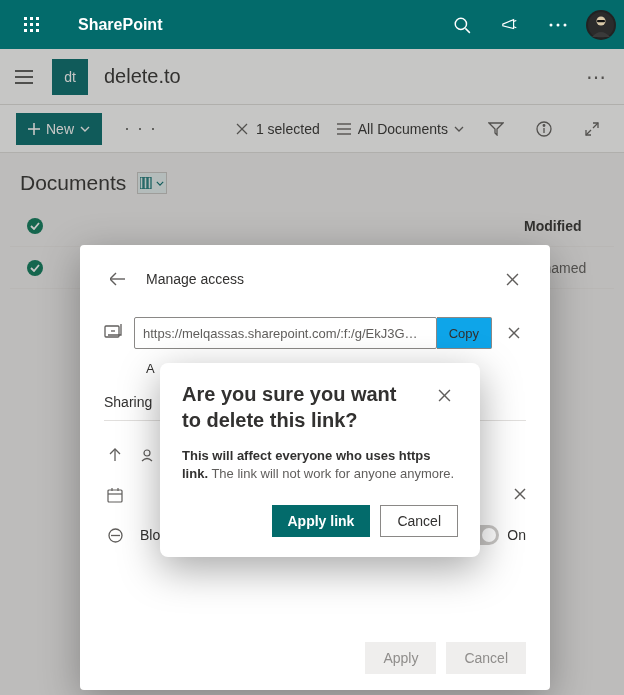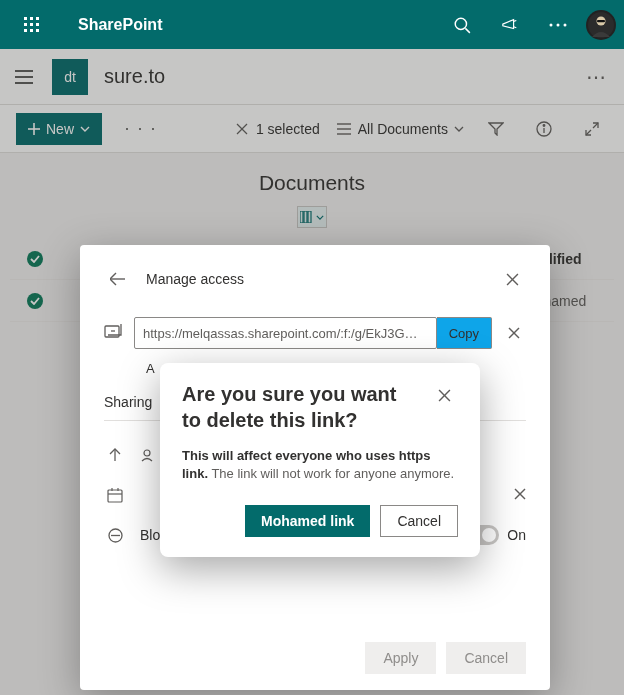--- a/index.html
+++ b/index.html
@@ -26,21 +26,21 @@
   
   .cmd-bar { height:48px; background:#fff; border-bottom:1px solid #e1dfdd; display:flex; align-items:center; padding:0 16px; gap:16px; }
   .new-btn { background:#036b6b; color:#fff; height:32px; padding:0 12px; display:flex; align-items:center; gap:6px; font-size:14px; cursor:pointer; }
   .cmd-more { color:#605e5c; font-size:18px; padding:0 6px; cursor:pointer; letter-spacing:1px; }
   .spacer { flex:1; }
   .cmd-item { display:flex; align-items:center; gap:6px; color:#323130; font-size:14px; cursor:pointer; }
   .cmd-icon { width:16px; height:16px; display:flex; align-items:center; justify-content:center; color:#605e5c; }
   .icon-btn { width:32px; height:32px; display:flex; align-items:center; justify-content:center; cursor:pointer; color:#605e5c; }
 
   
-  .page-title-row { padding: 18px 20px 10px; display:flex; align-items:center; gap:11px;flex-direction:column; }
+  .page-title-row { padding: 18px 20px 10px; display:flex; align-items:center; gap:11px; }
   .page-title { font-size:21px; color:#323130; }
   .view-toggle { width:30px; height:22px; border:1px solid #c8c6c4; background:#e6f2f2; display:flex; align-items:center; justify-content:center; font-size:11px; color:#036b6b; cursor:pointer; }
 
   
   .list-area { padding: 0 10px; }
   .list-header, .list-row { display:flex; align-items:center; height:42px; border-bottom:1px solid #edebe9; }
   .col-check { width:50px; display:flex; justify-content:center; }
   .col-name { flex:1; font-size:14px; color:#323130; }
   .col-mod { width:90px; font-size:14px; color:#605e5c; text-align:left; }
   .check-dot { width:16px; height:16px; border-radius:50%; background:#0a7a5a; display:flex; align-items:center; justify-content:center; }
@@ -136,21 +136,21 @@
 
 <div class="site-bar">
   <div class="hamburger">
     <svg width="18" height="14" viewBox="0 0 18 14" stroke="#323130" stroke-width="1.6">
         <line x1="0" y1="1" x2="18" y2="1"></line>
         <line x1="0" y1="7" x2="18" y2="7"></line>
         <line x1="0" y1="13" x2="18" y2="13"></line>
       </svg>
   </div>
   <div class="site-logo">dt</div>
-  <div class="site-name">sure.to</div>
+  <div class="site-name">delete.to</div>
   <div class="more-h">⋯</div>
 </div>
 
 <div class="cmd-bar">
   <div class="new-btn">
     <svg width="12" height="12" viewBox="0 0 12 12" stroke="#fff" stroke-width="1.6">
         <line x1="6" y1="0" x2="6" y2="12"></line>
         <line x1="0" y1="6" x2="12" y2="6"></line>
       </svg>
     <span>New</span>
@@ -345,16 +345,16 @@
       <svg width="13" height="13" viewBox="0 0 12 12" stroke="#605e5c" stroke-width="1.3">
           <line x1="1" y1="1" x2="11" y2="11"></line>
           <line x1="11" y1="1" x2="1" y2="11"></line>
         </svg>
     </div>
   </div>
   <div class="dlg-body">
     <b>This will affect everyone who uses https link.</b><span> The link will not work for anyone anymore.</span>
   </div>
   <div class="dlg-foot">
-    <button class="btn-primary">Mohamed link</button>
+    <button class="btn-primary">Apply link</button>
     <button class="btn-secondary">Cancel</button>
   </div>
 </div>
 
 </body></html>

